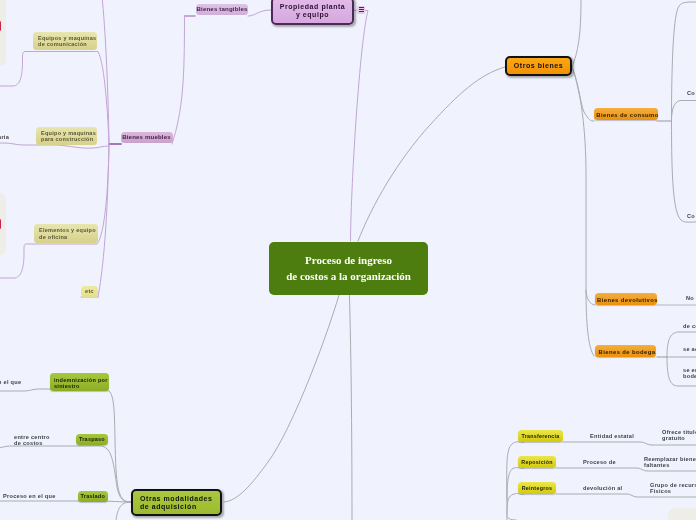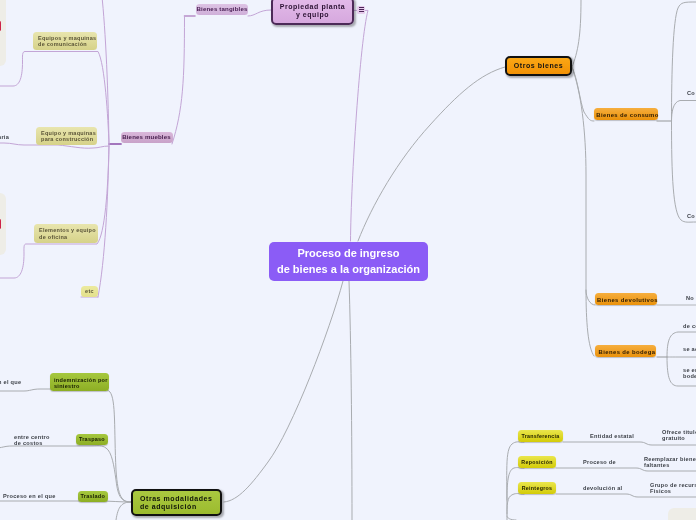--- a/index.html
+++ b/index.html
@@ -6,22 +6,22 @@
   body{width:696px;height:520px;overflow:hidden;background:#f0f3fd;
        font-family:"Liberation Sans",sans-serif;}
   #stage{position:relative;width:696px;height:520px;overflow:hidden;background:#f0f3fd;}
   svg.links{position:absolute;left:0;top:0;width:696px;height:520px;}
   .node{position:absolute;box-sizing:border-box;display:flex;flex-direction:column;
         align-items:center;justify-content:center;text-align:center;white-space:nowrap;}
   .lbl{position:absolute;color:#3d4148;white-space:nowrap;font-size:5.6px;font-weight:bold;
        line-height:9.5px;letter-spacing:.28px;}
 
   
-  .central{left:269px;top:242px;width:159px;height:39px;border-radius:5px;
-           background:#8b5cf6;color:#fff;font-size:11px;font-weight:bold;line-height:1.42;}
+  .central{left:269px;top:242px;width:159px;height:53px;border-radius:5px;
+           background:#4d7c0f;color:#fff;font-size:11px;font-weight:bold;line-height:1.42;font-family:Liberation Serif, serif;}
 
   
   .bigbox{border:2px solid #111;border-radius:5px;font-size:7px;font-weight:bold;
           line-height:8px;box-shadow:1.5px 1.5px 2px rgba(0,0,0,.3);letter-spacing:.55px;}
   .n-propiedad{left:271px;top:-3px;width:83px;height:28px;
                background:linear-gradient(#e2bae9,#d6a8de);
                border-color:#4c2a58;color:#2b1233;}
   .n-otros{left:505px;top:56px;width:67px;height:20px;color:#131313;
            background:linear-gradient(#fba715,#f29105);}
   .n-modalidades{left:131px;top:489px;width:91px;height:27px;color:#11150a;
@@ -164,21 +164,21 @@
   <div class="cutbox" style="left:-40px;top:-8px;width:45.5px;height:74px;">
     <span class="redmark" style="left:32px;top:29px;"></span>
   </div>
   <div class="cutbox" style="left:-40px;top:192.5px;width:45.5px;height:62.5px;">
     <span class="redmark" style="left:32px;top:26px;"></span>
   </div>
   <div class="cutbox" style="left:668px;top:508px;width:45px;height:40px;"></div>
 
   <div class="node central">
     <span>Proceso de ingreso</span>
-    <span>de bienes a la organización</span>
+    <span>de costos a la organización</span>
   </div>
 
   <div class="node bigbox n-propiedad">
     <span>Propiedad planta</span>
     <span>y equipo</span>
   </div>
   <div class="menu-icon">
       <i></i>
       <i></i>
       <i></i>

